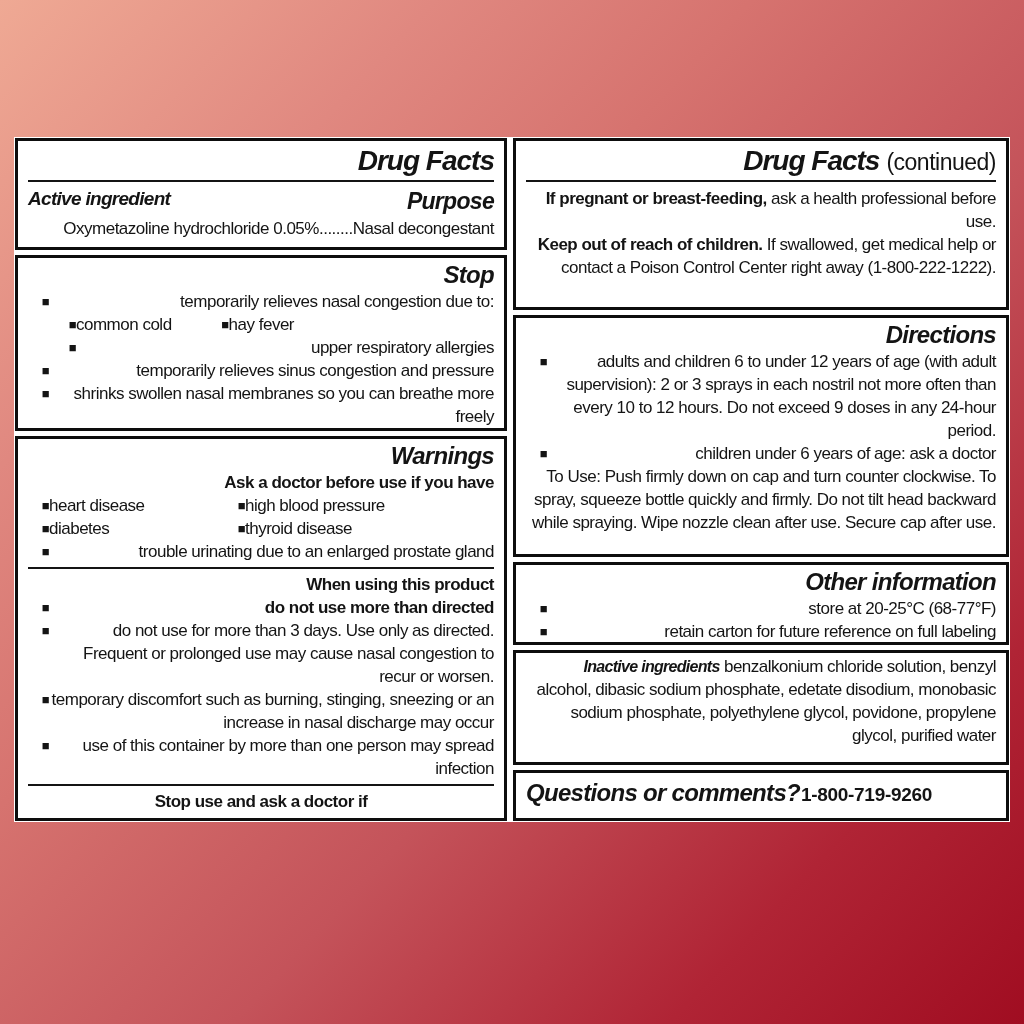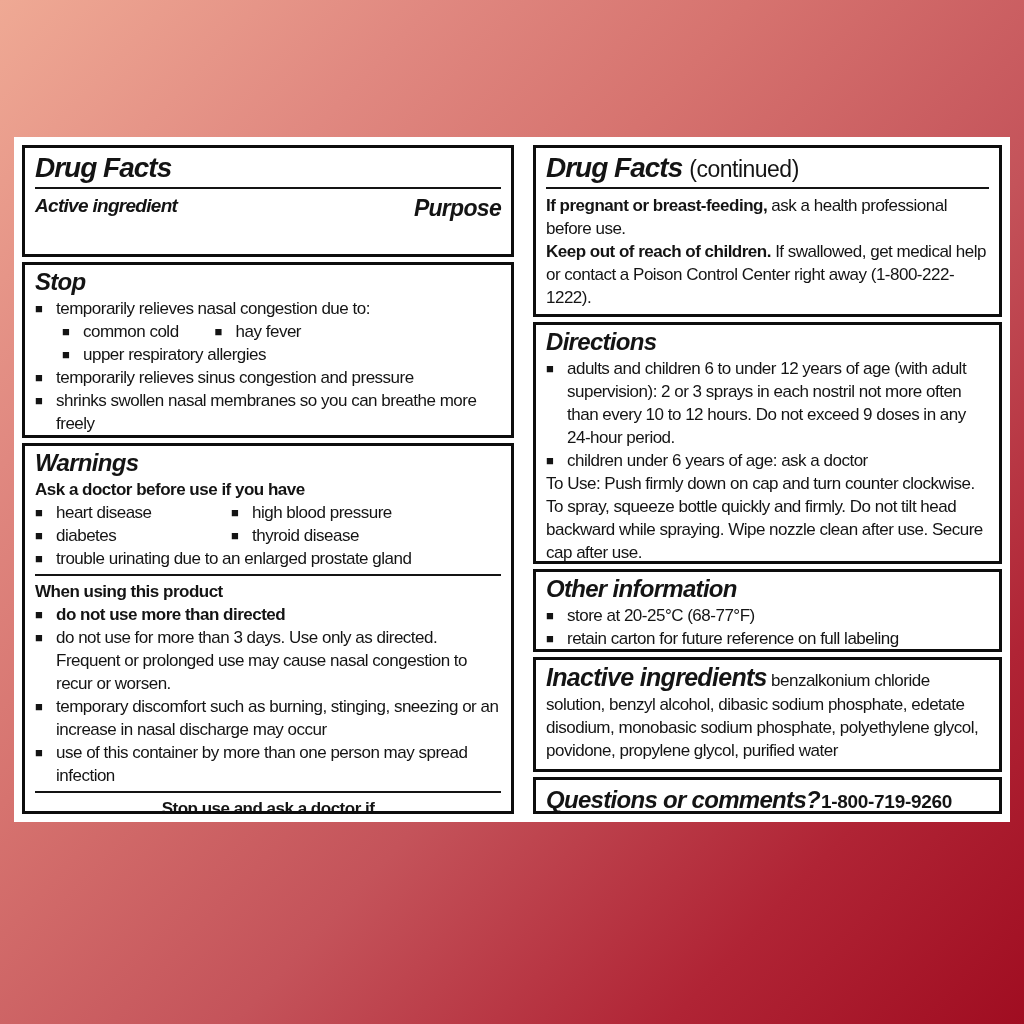--- a/index.html
+++ b/index.html
@@ -3,22 +3,22 @@
 <meta charset="utf-8">
 <style>
   html,body{margin:0;padding:0;width:1024px;height:1024px;overflow:hidden;}
   body{
     background:linear-gradient(133deg,#efa994 0%,#e08880 22%,#d6736f 38%,#c4535a 60%,#b02435 82%,#a00d21 100%);
     font-family:"Liberation Sans","DejaVu Sans",sans-serif;
     color:#141414;
   }
   .label{
     position:absolute;left:14px;top:137px;width:996px;height:685px;
-    background:#ffffff;box-sizing:border-box;padding:8px;
-    display:flex;gap:19px;
+    background:#ffffff;box-sizing:border-box;padding:1px;
+    display:flex;gap:6px;text-align:right;
   }
   .col{display:flex;flex-direction:column;gap:5px;box-sizing:border-box;}
   .col-left{width:492px;}
   .col-right{flex:1;}
   .box{
     border:3px solid #0d0d0d;background:#fff;box-sizing:border-box;
     padding:2px 10px 4px 10px;overflow:hidden;
   }
   .h1{font-size:28px;font-weight:bold;font-style:italic;letter-spacing:-1px;line-height:1.25;}
   .h1 .cont{font-style:normal;font-weight:normal;font-size:23px;letter-spacing:-0.5px;margin-left:7px;}
@@ -34,39 +34,40 @@
   .sub{margin-left:27px;}
   .sub .gap1{margin-right:36px;}
   .row2{display:flex;}
   .row2 .c1{width:196px;}
   .aihead{display:flex;justify-content:space-between;margin-top:5px;}
   .ingr{white-space:nowrap;margin-top:1px;}
   .stoprow{display:flex;align-items:center;flex-direction:column;}
   .stoprow .arrow{margin-left:auto;font-size:22px;line-height:23px;margin-right:2px;}
   .qrow{display:flex;align-items:baseline;margin-top:3px;}
   .qrow .phone{font-weight:bold;font-style:normal;font-size:19px;letter-spacing:-0.3px;margin-left:1px;}
-  .inact .h2{font-size:25px;}
+  .inact .h2{font-size:16px;}
   
   .lp1{height:112px;} .lp2{height:176px;} .lp3{flex:1;}
   .rp1{height:172px;} .rp2{height:242px;} .rp3{height:83px;} .rp4{height:115px;} .rp5{flex:1;}
 </style>
 </head>
 <body>
 
 <div class="label">
 
   <div class="col col-left">
 
     <div class="box lp1">
       <div class="h1">Drug Facts</div>
       <hr class="hrule">
       <div class="aihead">
         <span class="h2" style="font-size:19px">Active ingredient</span>
         <span class="h2" style="font-size:23px">Purpose</span>
       </div>
+      <p class="txt ingr">Oxymetazoline hydrochloride 0.05%........Nasal decongestant</p>
     </div>
 
     <div class="box lp2">
       <div class="h2">Stop</div>
       <div class="txt li">
         <span class="sq">■</span>
         <span class="t">temporarily relieves nasal congestion due to:</span>
       </div>
       <div class="txt li sub">
         <span class="sq">■</span>

